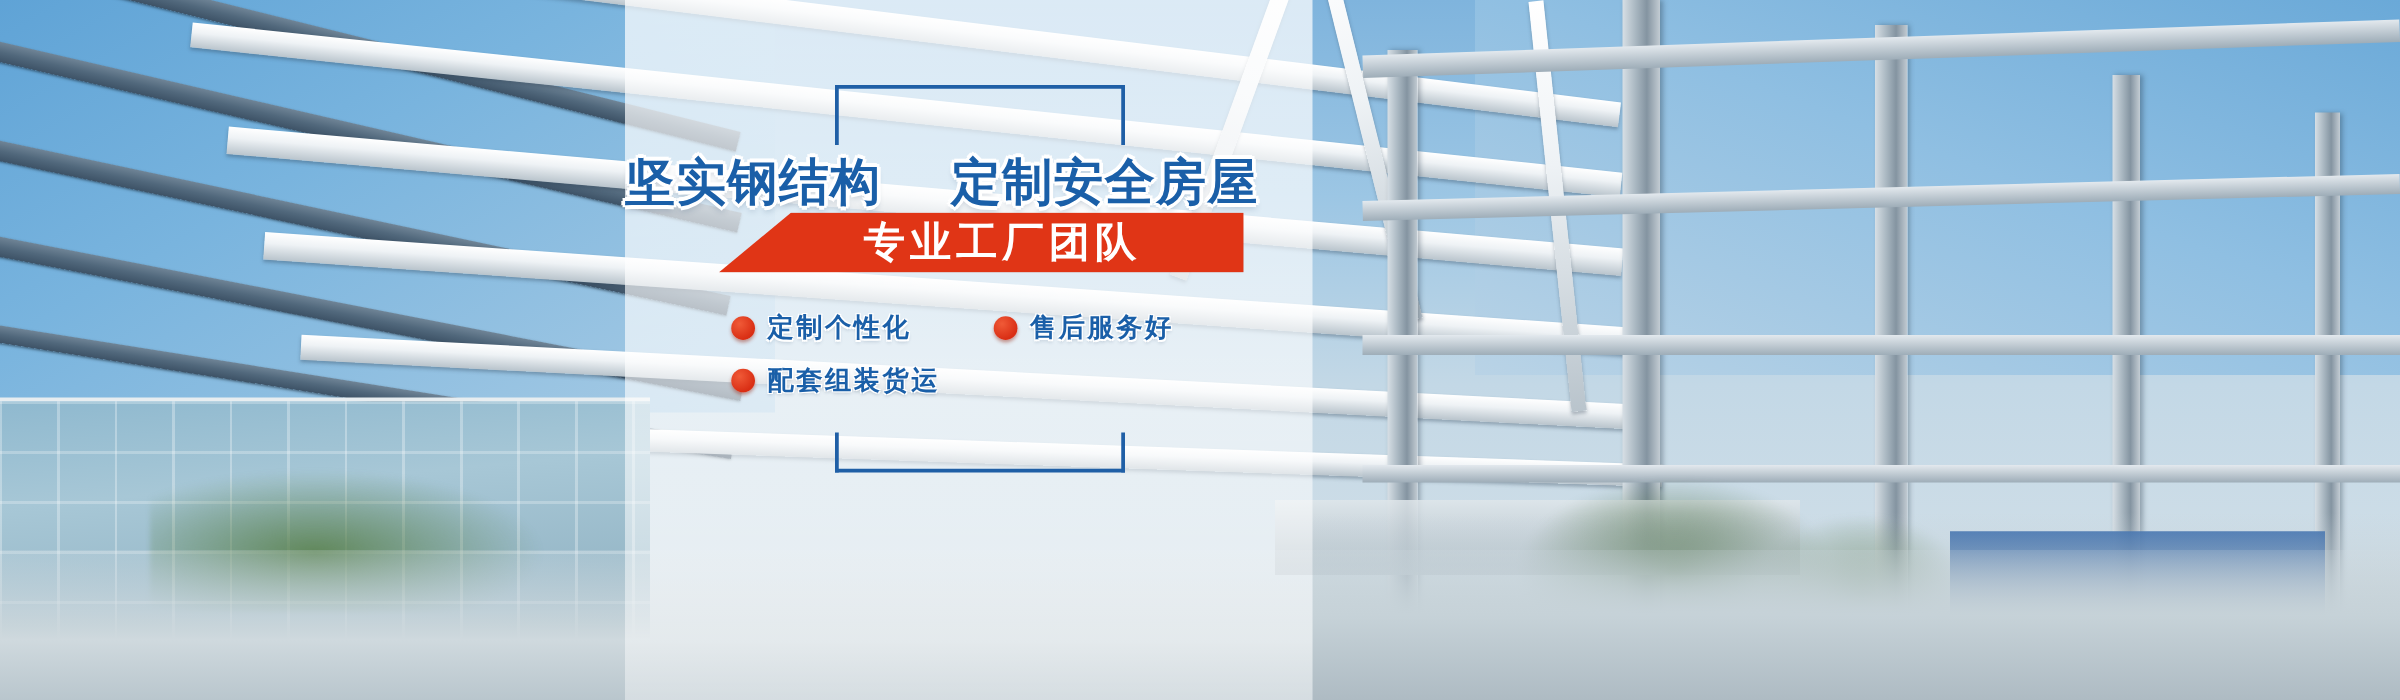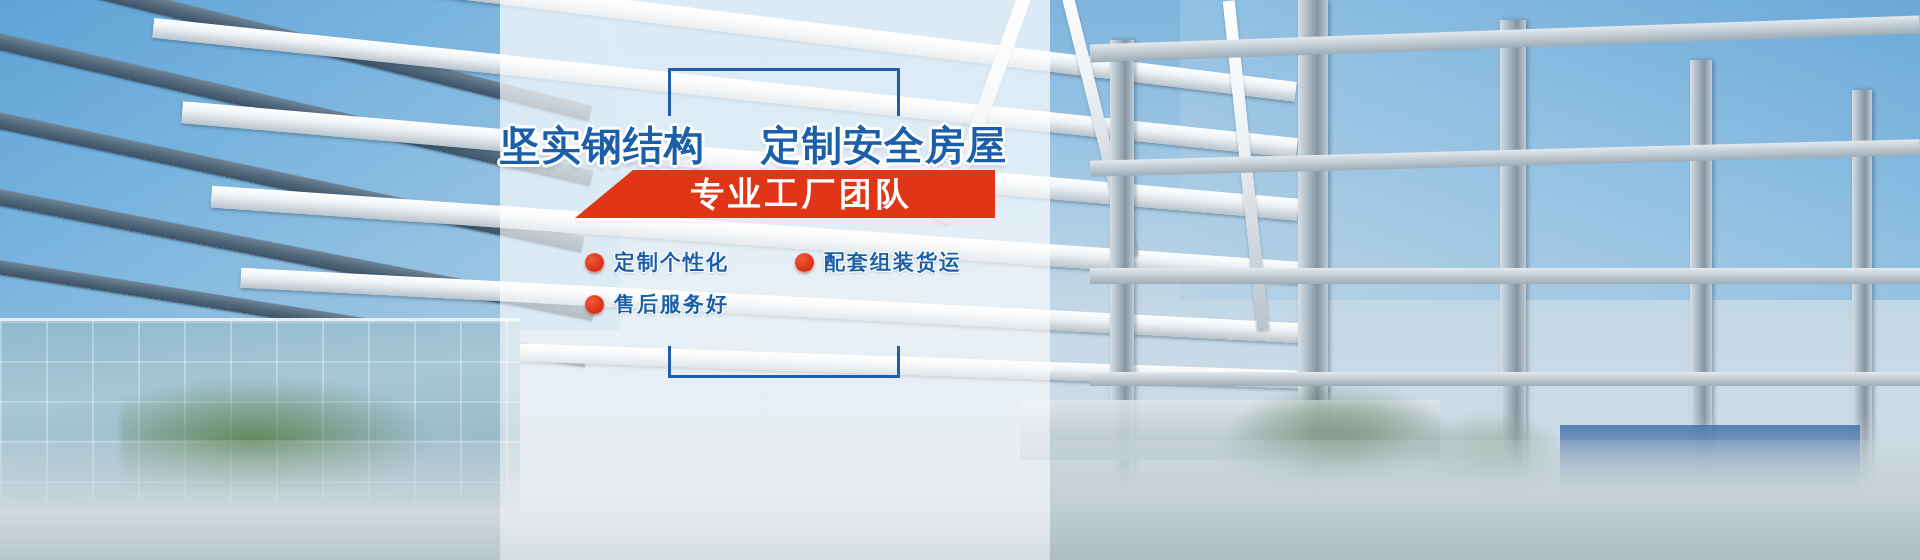--- a/index.html
+++ b/index.html
@@ -181,21 +181,21 @@
     <div class="ribbon-text">专业工厂团队</div>
   </div>
 
   <div class="bullets">
     <div class="bullet">
       <span class="dot"></span>
       <span class="bullet-label">定制个性化</span>
     </div>
     <div class="bullet">
       <span class="dot"></span>
-      <span class="bullet-label">配套组装货运</span>
+      <span class="bullet-label">售后服务好</span>
     </div>
     <div class="bullet">
       <span class="dot"></span>
-      <span class="bullet-label">售后服务好</span>
+      <span class="bullet-label">配套组装货运</span>
     </div>
   </div>
 
 </div>
 
 </body></html>

